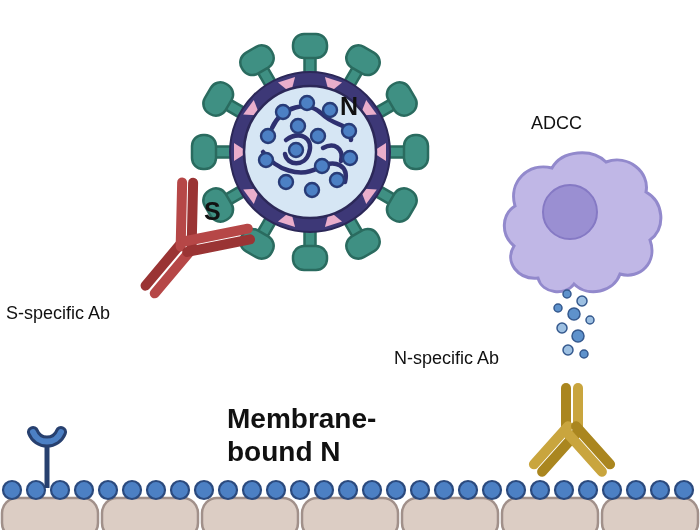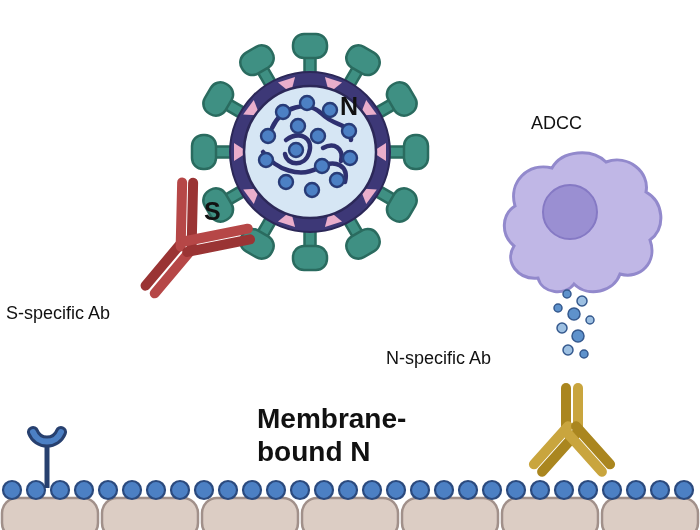--- a/index.html
+++ b/index.html
@@ -195,20 +195,20 @@
   </svg>
 
   <div class="label lbl-letter" style="left:340px;top:92px;">N</div>
 
   <div class="label lbl-letter" style="left:204px;top:197px;">S</div>
 
   <div class="label lbl-plain" style="left:6px;top:303px;">S-specific Ab</div>
 
   <div class="label lbl-plain" style="left:531px;top:113px;">ADCC</div>
 
-  <div class="label lbl-plain" style="left:386px;top:348px;">N-specific Ab</div>
-
-  <div class="label lbl-bold" style="left:227px;top:402px;margin-left:30px;">
+  <div class="label lbl-plain" style="left:394px;top:348px;">N-specific Ab</div>
+
+  <div class="label lbl-bold" style="left:227px;top:402px;">
     <div>Membrane-</div>
     <div>bound N</div>
   </div>
 
 </div>
 
 </body></html>

